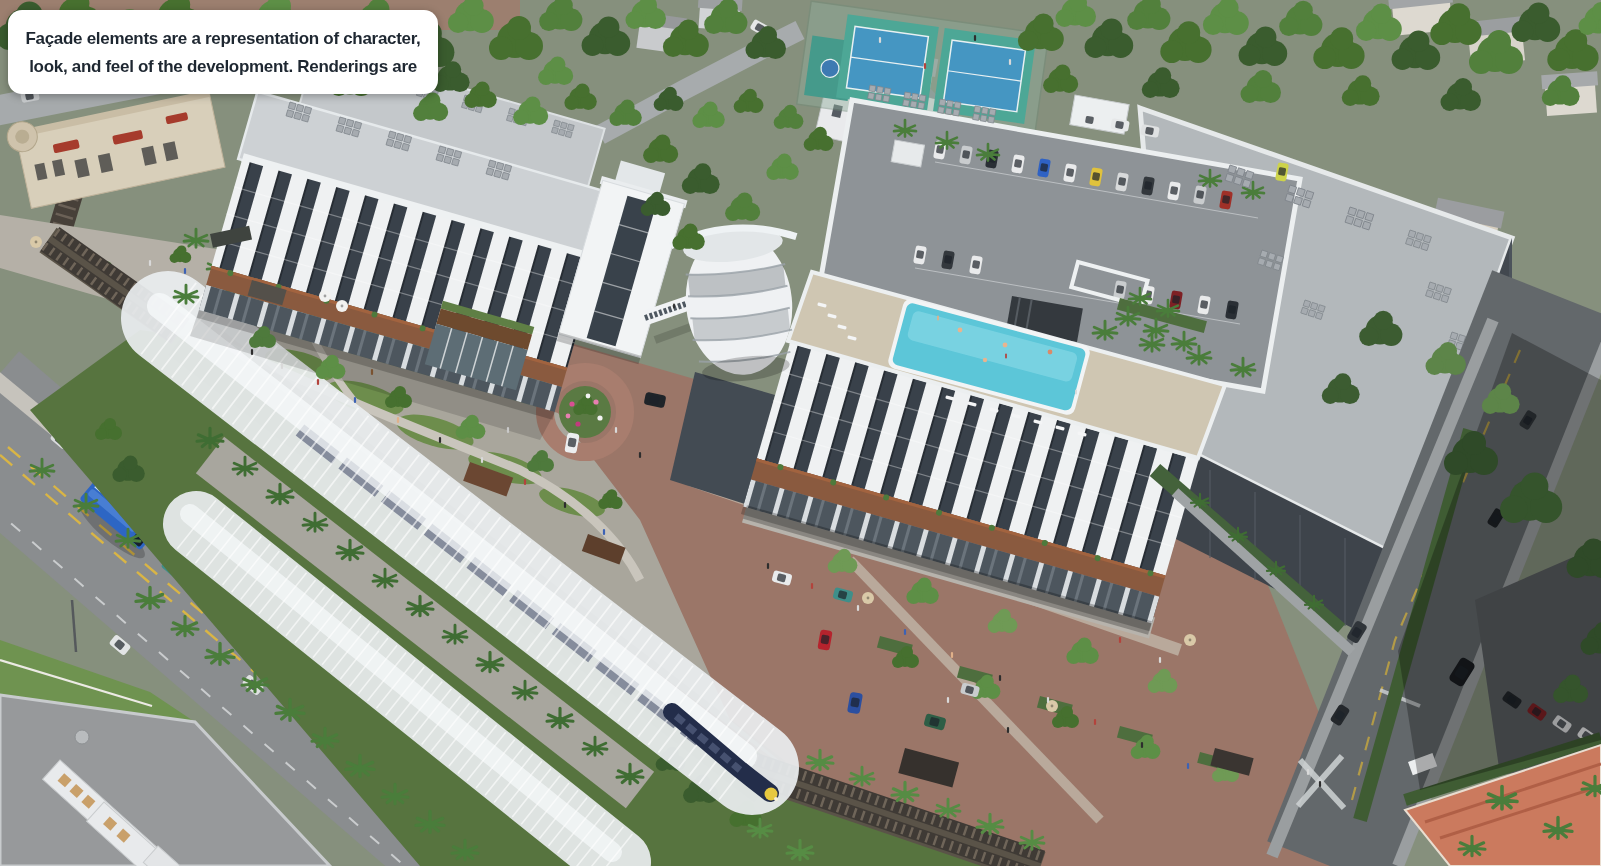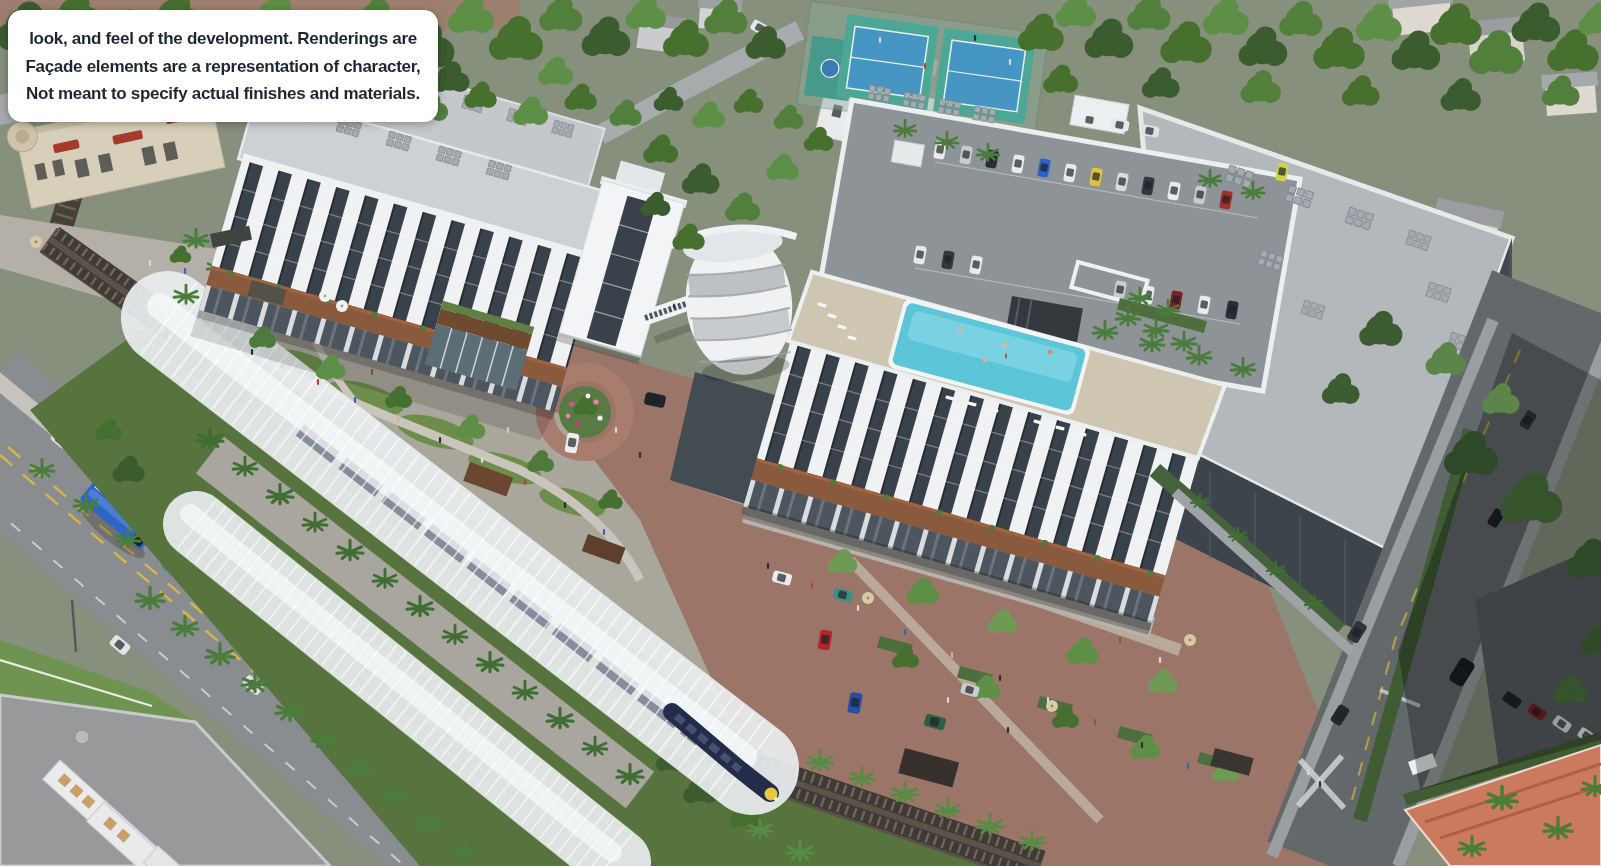--- a/index.html
+++ b/index.html
@@ -789,17 +789,16 @@
           <use href="#person" fill="#3c62b5" transform="translate(1188,766)"></use>
           <use href="#person" fill="#d9d9d9" transform="translate(948,700)"></use>
           <use href="#person" fill="#2d2d2d" transform="translate(1008,730)"></use>
           <use href="#person" fill="#b3433c" transform="translate(1120,640)"></use>
           <use href="#person" fill="#d9d9d9" transform="translate(1160,660)"></use>
     </g>
   </g>
 </svg>
 
   <div class="disclaimer">
+    <div>Façade elements are a representation of character,</div>
     <div>look, and feel of the development. Renderings are</div>
-    <div>Façade elements are a representation of character,</div>
-    <div>Not meant to specify actual finishes and materials.</div>
   </div>
 </div>
 
 </body></html>

